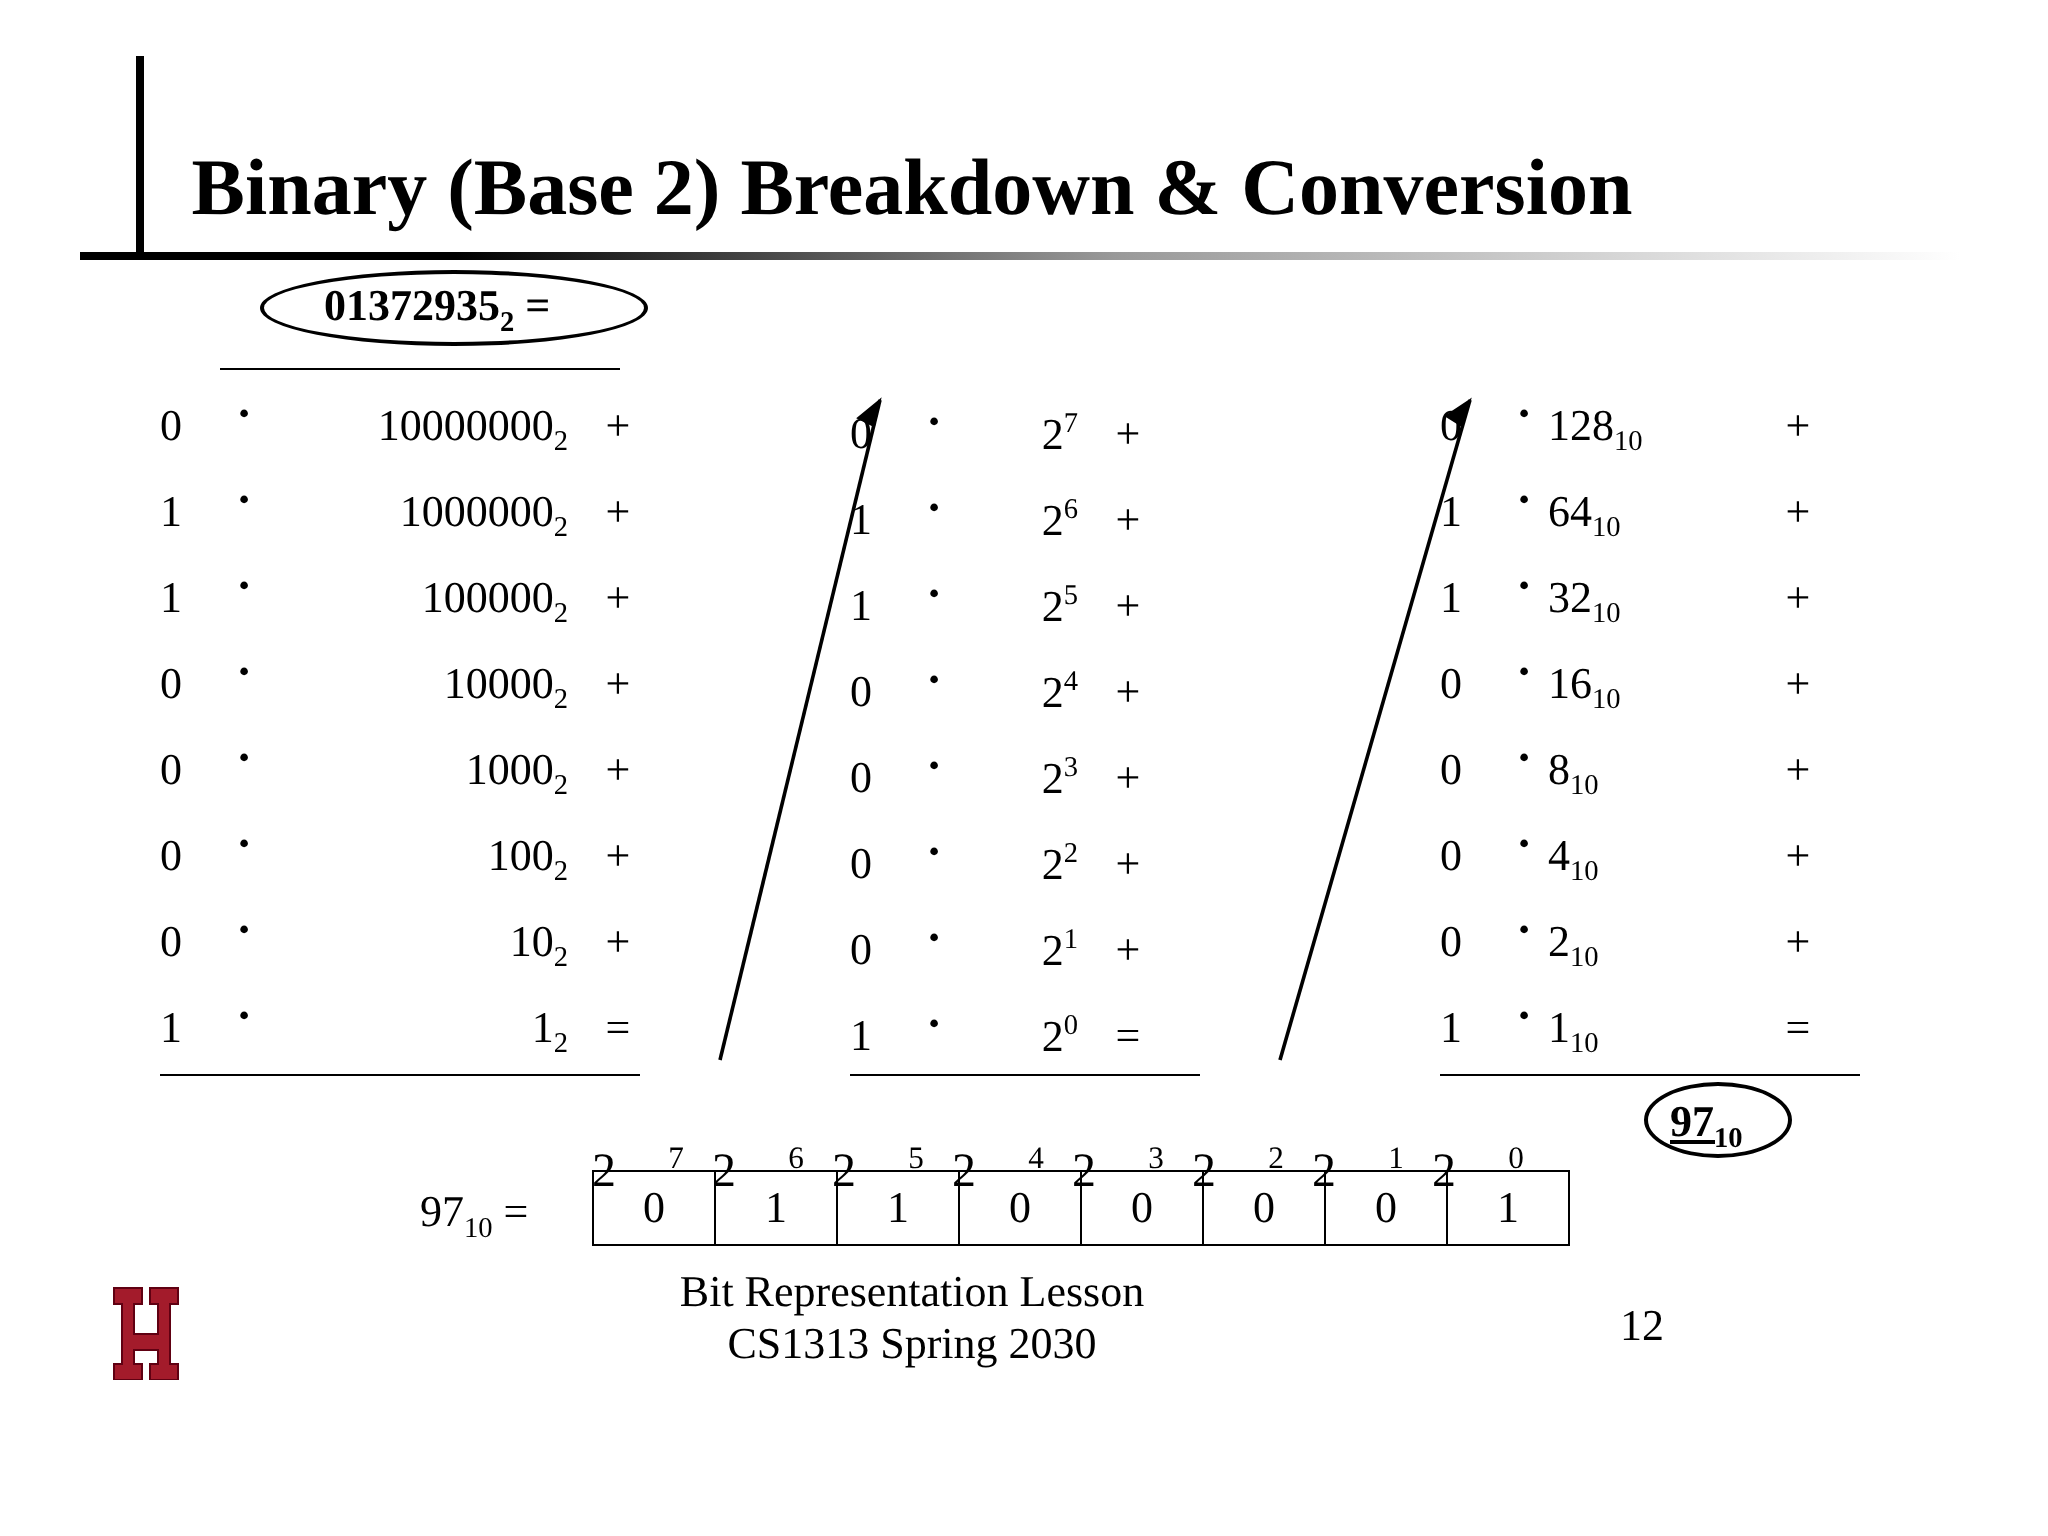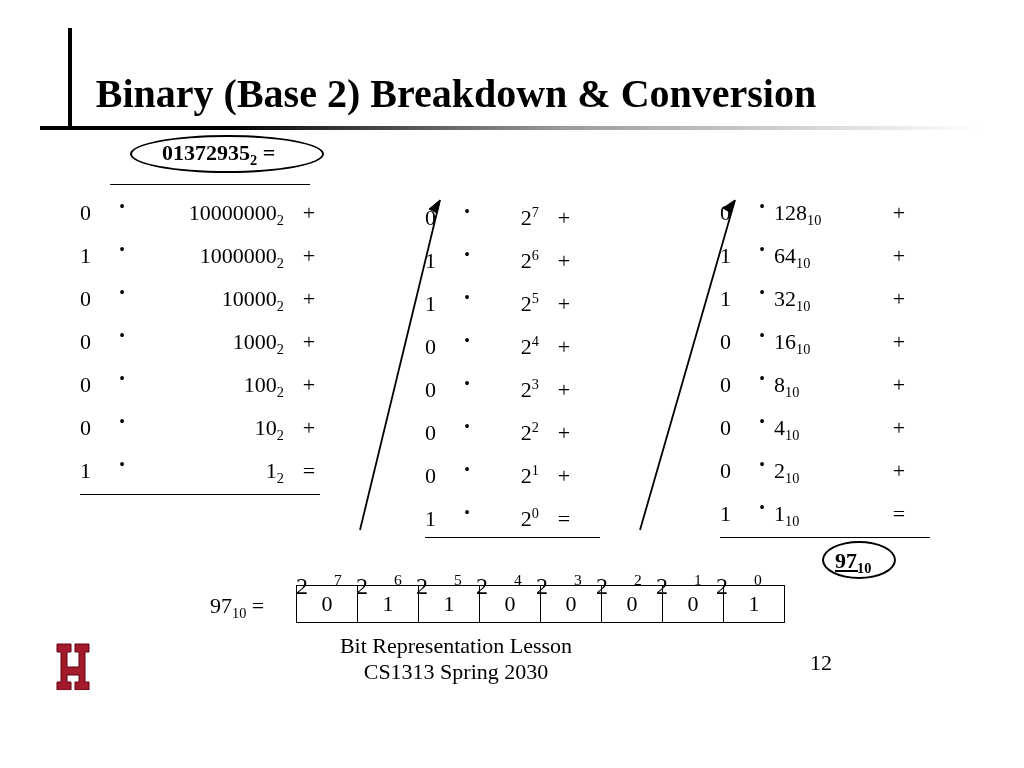--- a/index.html
+++ b/index.html
@@ -196,20 +196,21 @@
     <span>01372935</span><span class="sub">2</span><span> =</span>
   </div>
 
   <div class="cols">
 
     <div class="col col1">
       <div class="underline-top" style="width:200px;margin-left:30px"></div>
       <div>
           <div class="row"><span class="c-coef">0</span><span class="c-dot">•</span><span class="c-val1">10000000<span class="sub">2</span></span><span class="c-op">+</span></div>
           <div class="row"><span class="c-coef">1</span><span class="c-dot">•</span><span class="c-val1">1000000<span class="sub">2</span></span><span class="c-op">+</span></div>
+          <div class="row"><span class="c-coef">1</span><span class="c-dot">•</span><span class="c-val1">100000<span class="sub">2</span></span><span class="c-op">+</span></div>
           <div class="row"><span class="c-coef">0</span><span class="c-dot">•</span><span class="c-val1">10000<span class="sub">2</span></span><span class="c-op">+</span></div>
           <div class="row"><span class="c-coef">0</span><span class="c-dot">•</span><span class="c-val1">1000<span class="sub">2</span></span><span class="c-op">+</span></div>
           <div class="row"><span class="c-coef">0</span><span class="c-dot">•</span><span class="c-val1">100<span class="sub">2</span></span><span class="c-op">+</span></div>
           <div class="row"><span class="c-coef">0</span><span class="c-dot">•</span><span class="c-val1">10<span class="sub">2</span></span><span class="c-op">+</span></div>
           <div class="row"><span class="c-coef">1</span><span class="c-dot">•</span><span class="c-val1">1<span class="sub">2</span></span><span class="c-op">=</span></div>
         </div>
       <div class="underline-bot" style="width:240px"></div>
     </div>
 
     <div class="col col2">

